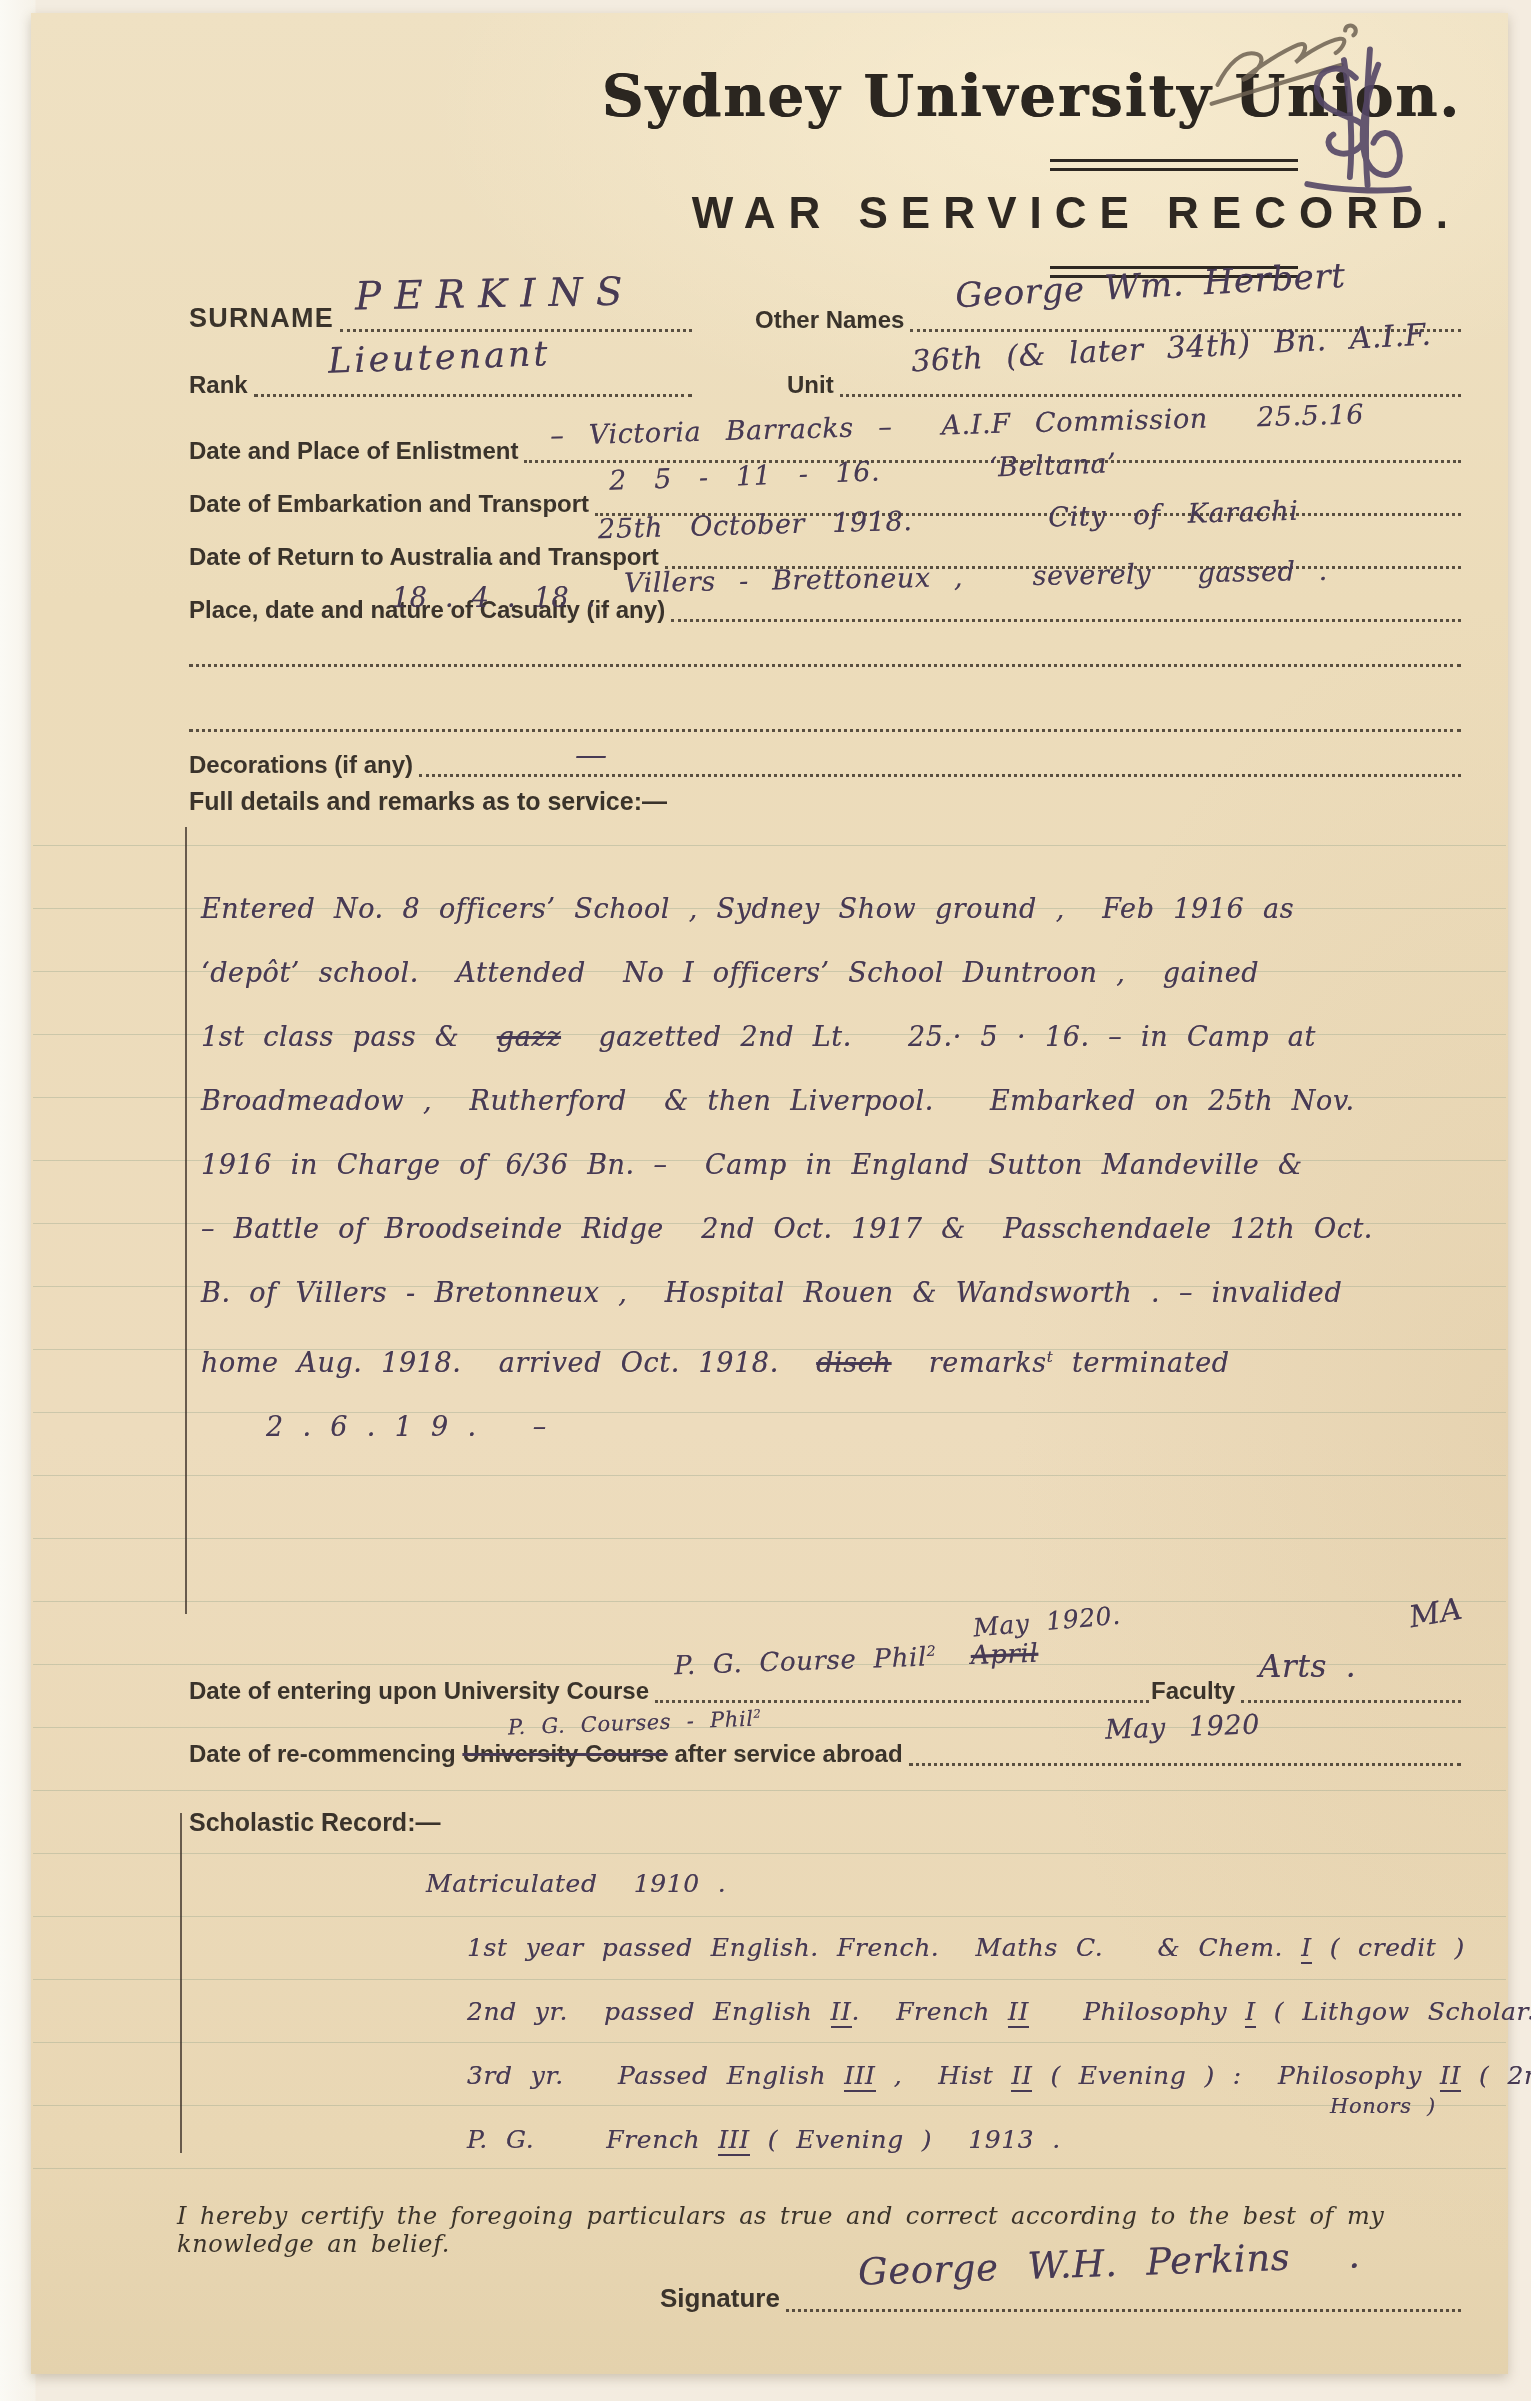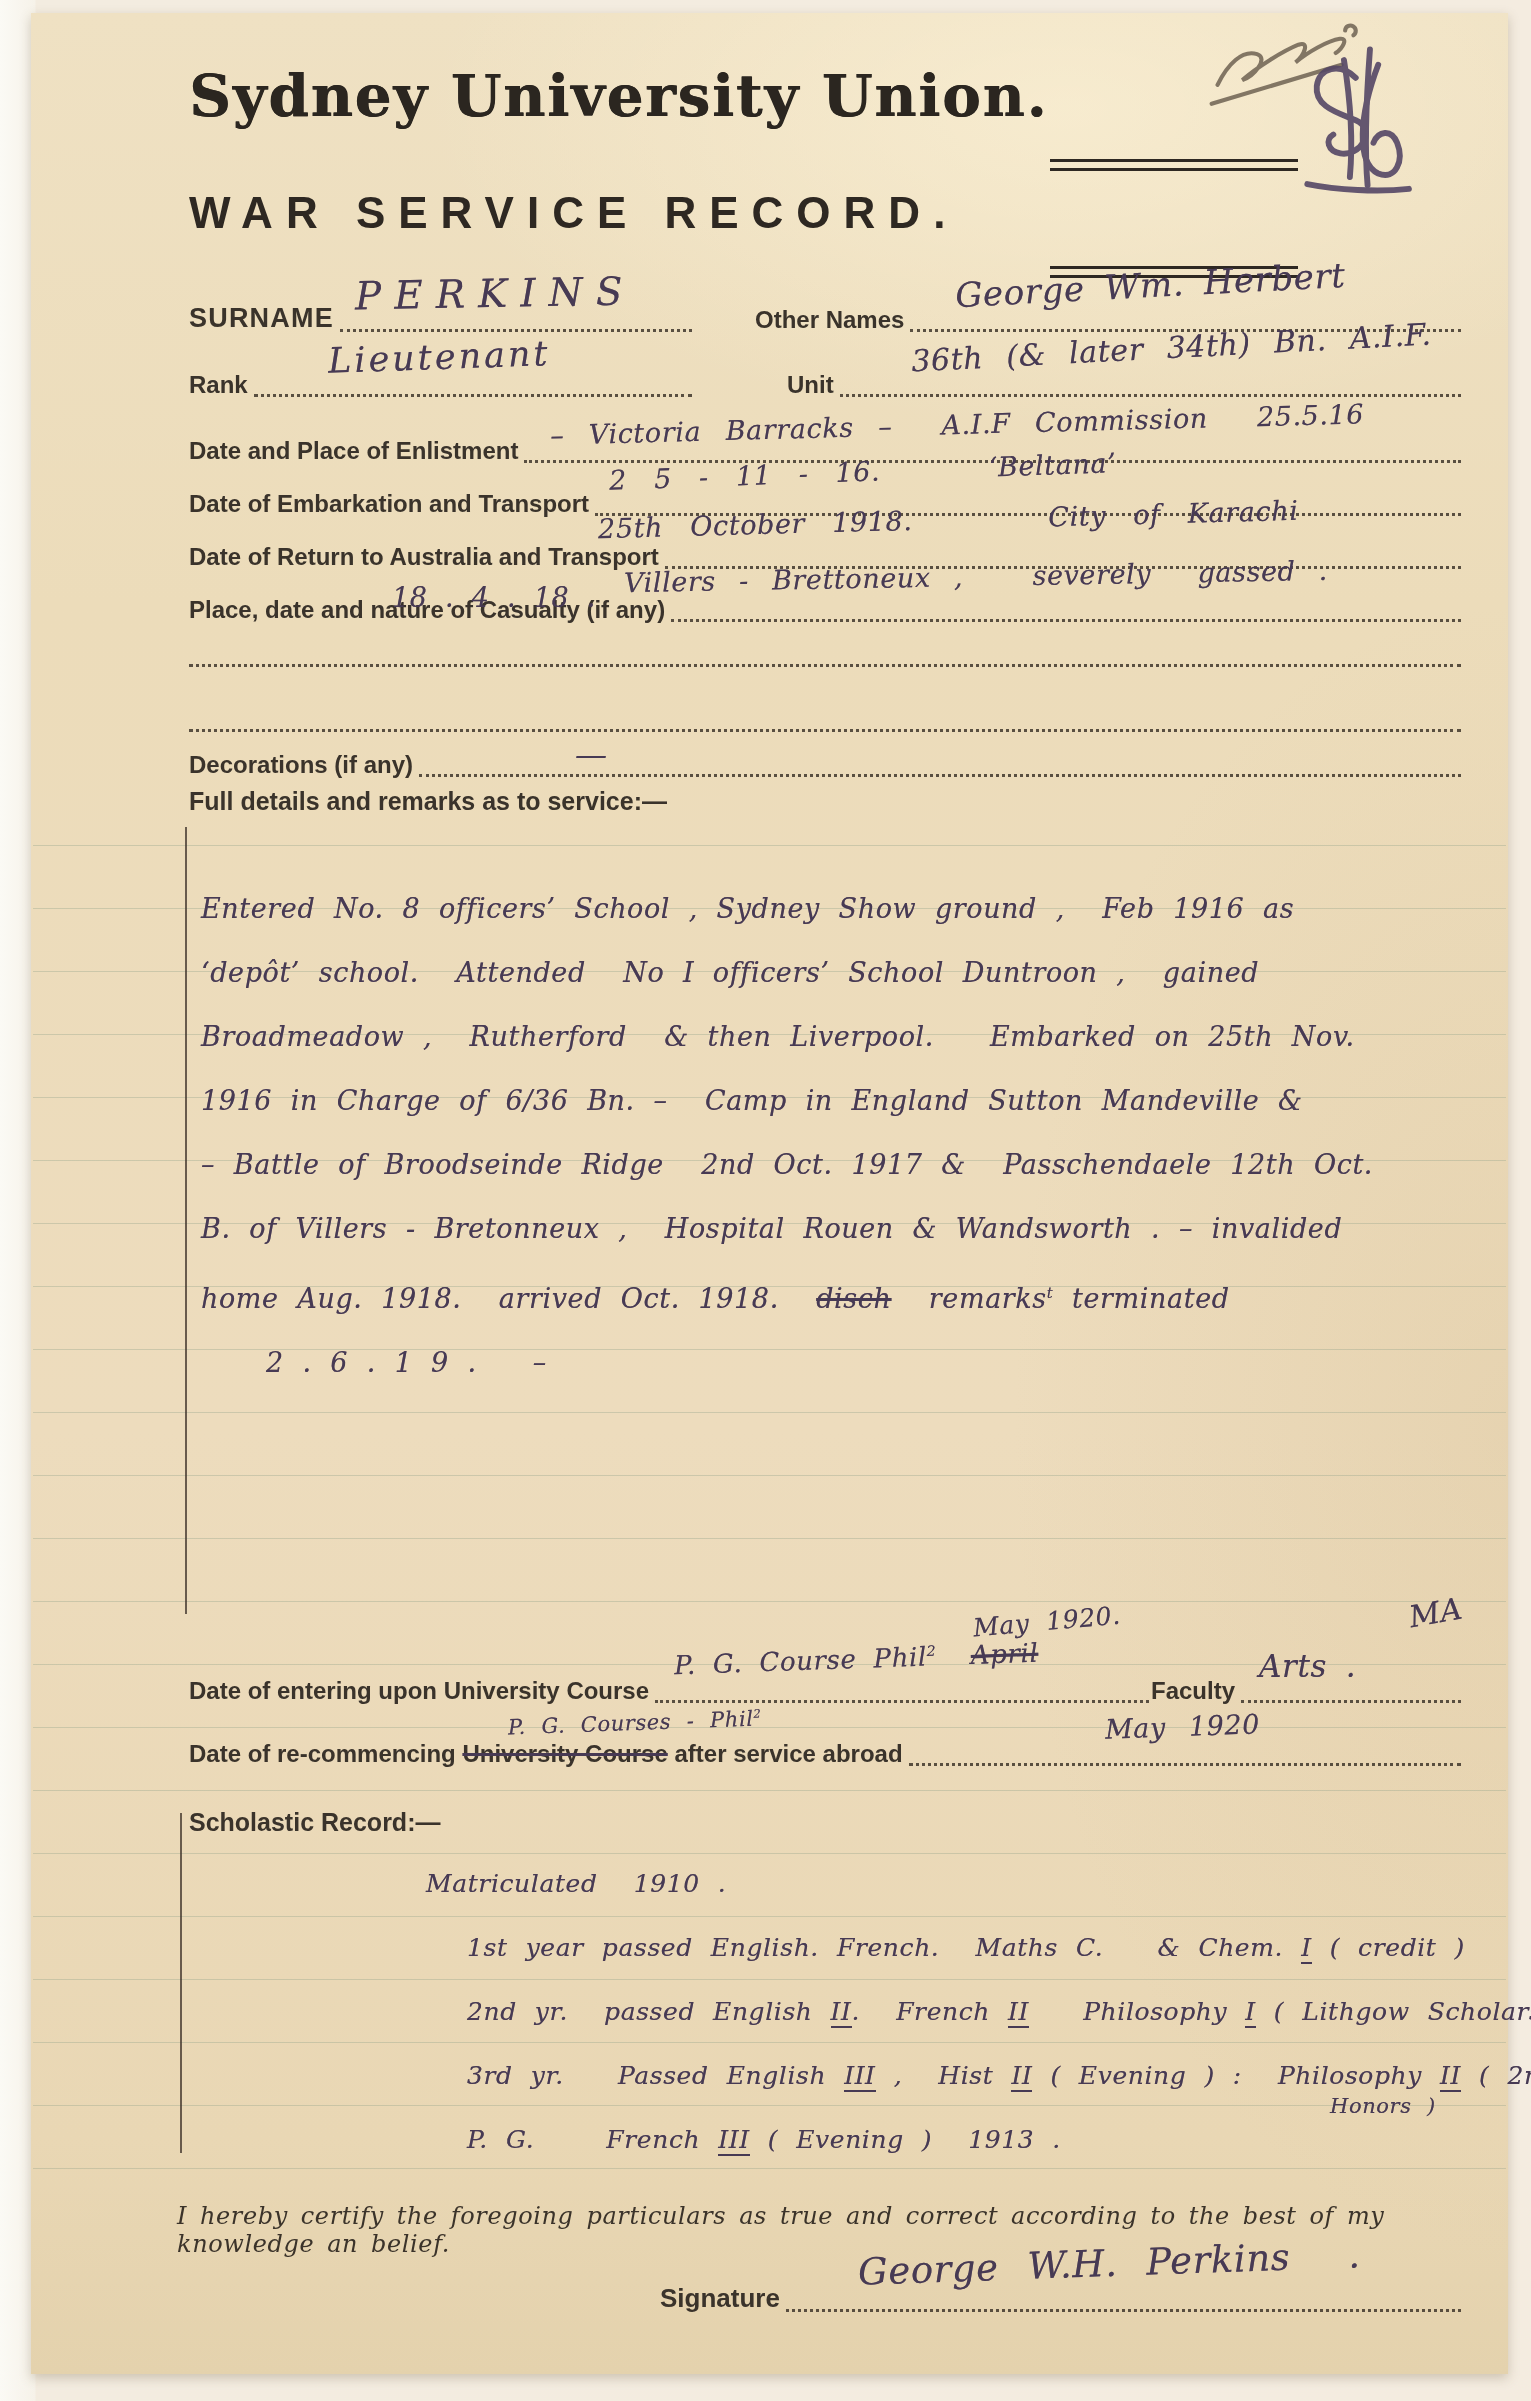--- a/index.html
+++ b/index.html
@@ -16,21 +16,21 @@
       linear-gradient(180deg,#efe1c3 0%,#ecdcba 25%,#eddcbd 60%,#e9d7b4 90%,#e4d2ad 100%);
     box-shadow:0 3.5px 10.6px rgba(90,70,40,.25);
   }
   
   .ruled{
     position:absolute;left:33px;top:783px;width:1473px;height:1406px;
     background:repeating-linear-gradient(to bottom, rgba(0,0,0,0) 0 62px, rgba(150,165,140,.38) 62px 63px);
     pointer-events:none;
   }
   .vline{position:absolute;width:1.8px;background:rgba(60,48,40,.75);}
-  .hdr{position:absolute;left:189px;right:70px;text-align:left;color:#2b2620;}
+  .hdr{position:absolute;left:181px;right:70px;text-align:right;color:#2b2620;}
   .title{font-family:"DejaVu Serif",serif;font-weight:700;font-size:58px;letter-spacing:1.8px;
          text-shadow:0.6px 0 0 currentColor;}
   .subtitle{font-weight:700;font-size:44px;letter-spacing:13px;color:#2e2822;}
   .rule2{position:absolute;left:50%;transform:translateX(-50%);width:248px;height:6px;
          border-top:3px solid #2e2822;border-bottom:3px solid #2e2822;}
   .row{position:absolute;left:189px;right:70px;display:flex;align-items:flex-end;}
   .col{display:flex;align-items:flex-end;}
   .lbl{white-space:nowrap;font-weight:700;font-size:24px;color:#3a332b;line-height:1.05;padding-right:6px;}
   .lbl.caps{font-size:27px;letter-spacing:1.2px;}
   .dots{flex:1;height:4.7px;border-bottom:3px dotted rgba(56,47,38,.82);}
@@ -134,20 +134,21 @@
 <span class="hand" style="left:550px;top:409px;font-size:27px;word-spacing:15.4px;transform:rotate(-1.5deg)">– Victoria Barracks –  A.I.F Commission  25.5.16</span>
 <span class="hand" style="left:609px;top:456px;font-size:27px;word-spacing:18px;transform:rotate(-2deg)">2 5 - 11 - 16.    ‘Beltana’</span>
 <span class="hand" style="left:598px;top:504px;font-size:27px;word-spacing:18px;transform:rotate(-1.5deg)">25th October 1918.     City of Karachi</span>
 <span class="hand" style="left:624px;top:561px;font-size:27px;word-spacing:14px;transform:rotate(-1deg)">Villers - Brettoneux ,   severely  gassed .</span>
 <span class="hand" style="left:392px;top:582px;font-size:27px">18 . 4 . 18 .</span>
 <span class="hand" style="left:575px;top:735px;font-size:32px">—</span>
 
 <div id="service-lines" style="left:201px;top:877px;right:83px">
     <div class="hand-line"><span>Entered No. 8 officers’ School , Sydney Show ground ,  Feb 1916 as</span></div>
     <div class="hand-line"><span>‘depôt’ school.  Attended  No I officers’ School Duntroon ,  gained</span></div>
+    <div class="hand-line"><span>1st class pass &amp;  </span><span class="struck">gazz</span><span>  gazetted 2nd Lt.   25.· 5 · 16. – in Camp at</span></div>
     <div class="hand-line"><span>Broadmeadow ,  Rutherford  &amp; then Liverpool.   Embarked on 25th Nov.</span></div>
     <div class="hand-line"><span>1916 in Charge of 6/36 Bn. –  Camp in England Sutton Mandeville &amp;</span></div>
     <div class="hand-line"><span>– Battle of Broodseinde Ridge  2nd Oct. 1917 &amp;  Passchendaele 12th Oct.</span></div>
     <div class="hand-line"><span>B. of Villers - Bretonneux ,  Hospital Rouen &amp; Wandsworth . – invalided</span></div>
     <div class="hand-line"><span>home Aug. 1918.  arrived Oct. 1918.  </span><span class="struck">disch</span><span>  remarks</span><sup>t</sup><span> terminated</span></div>
     <div class="hand-line" style="padding-left: 65px;"><span>2 . 6 . 1 9 .   –</span></div>
   </div>
 
 <div class="row" style="top:1670px;height:33px">
   <span class="lbl">Date of entering upon University Course</span>

